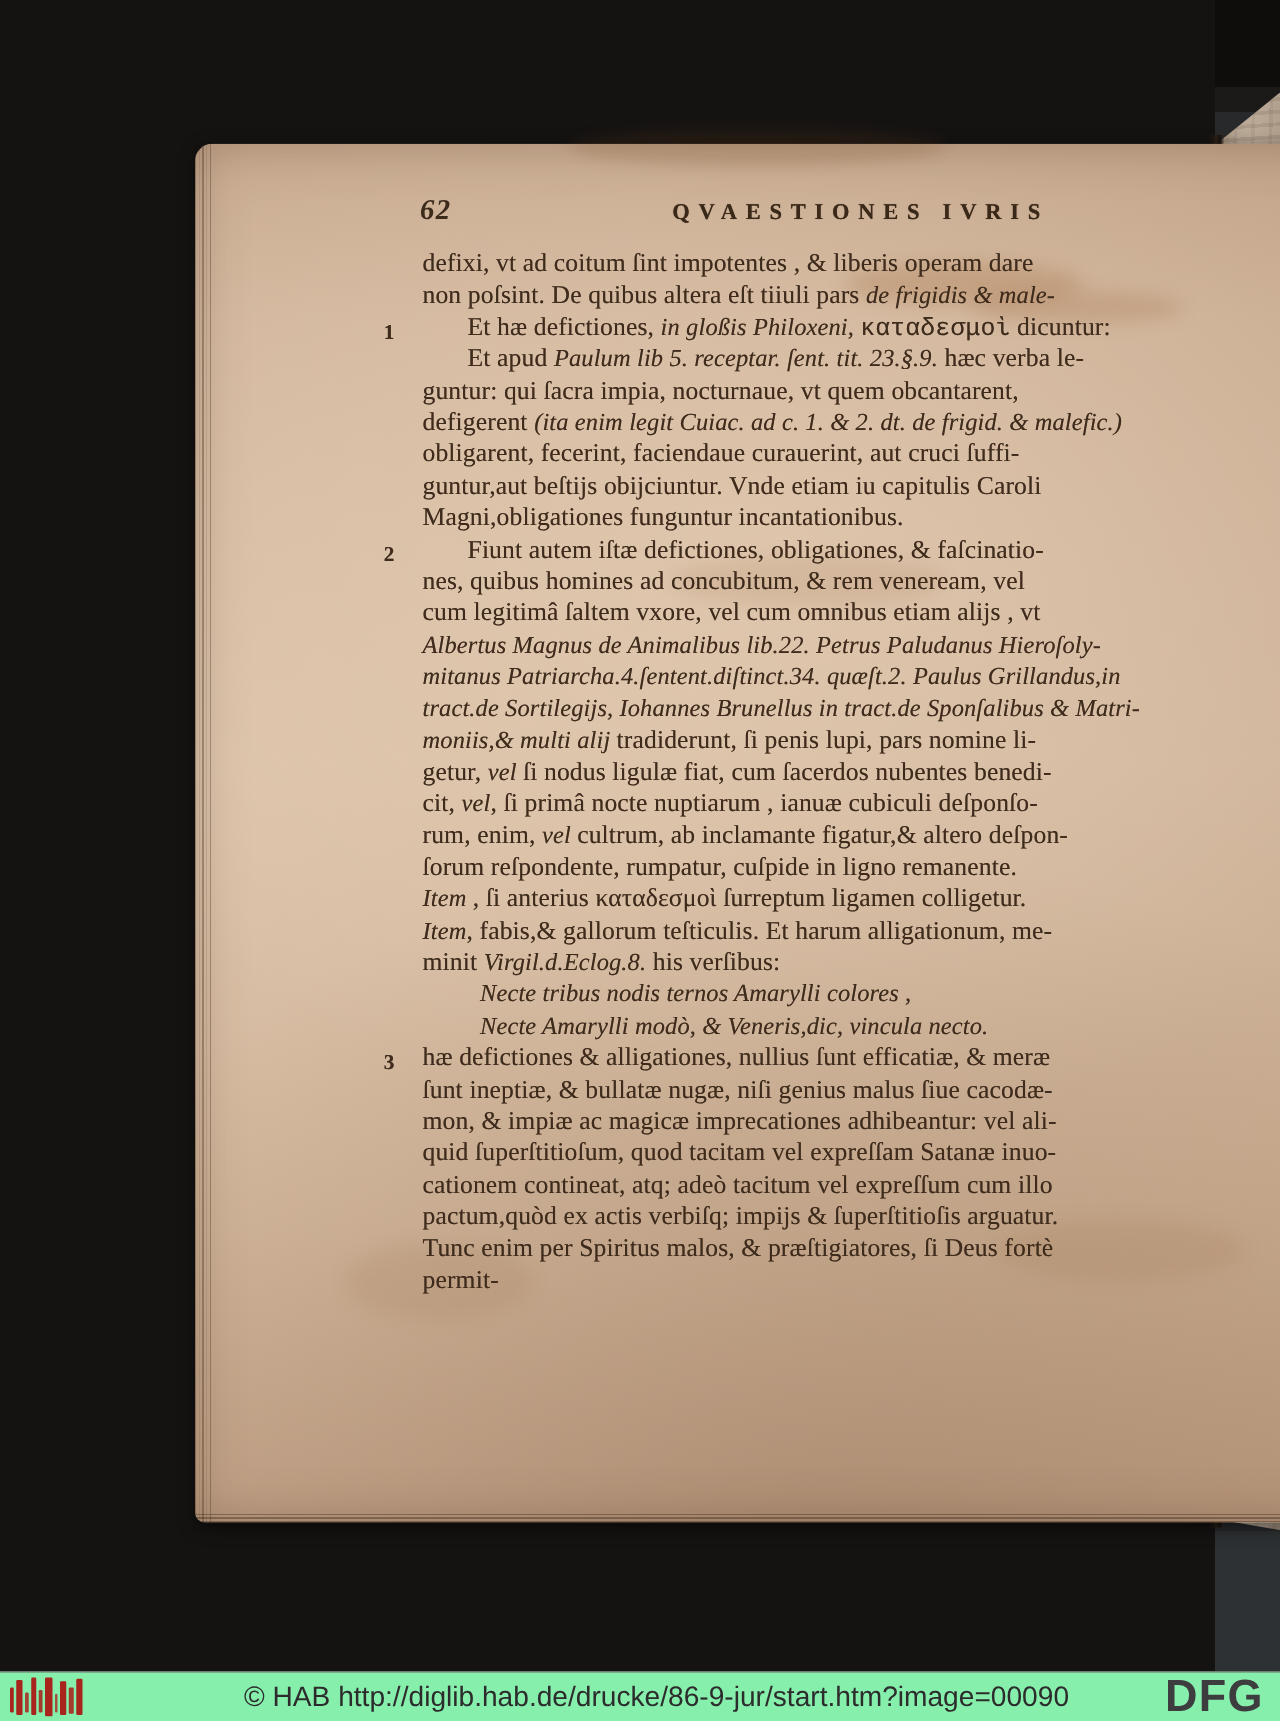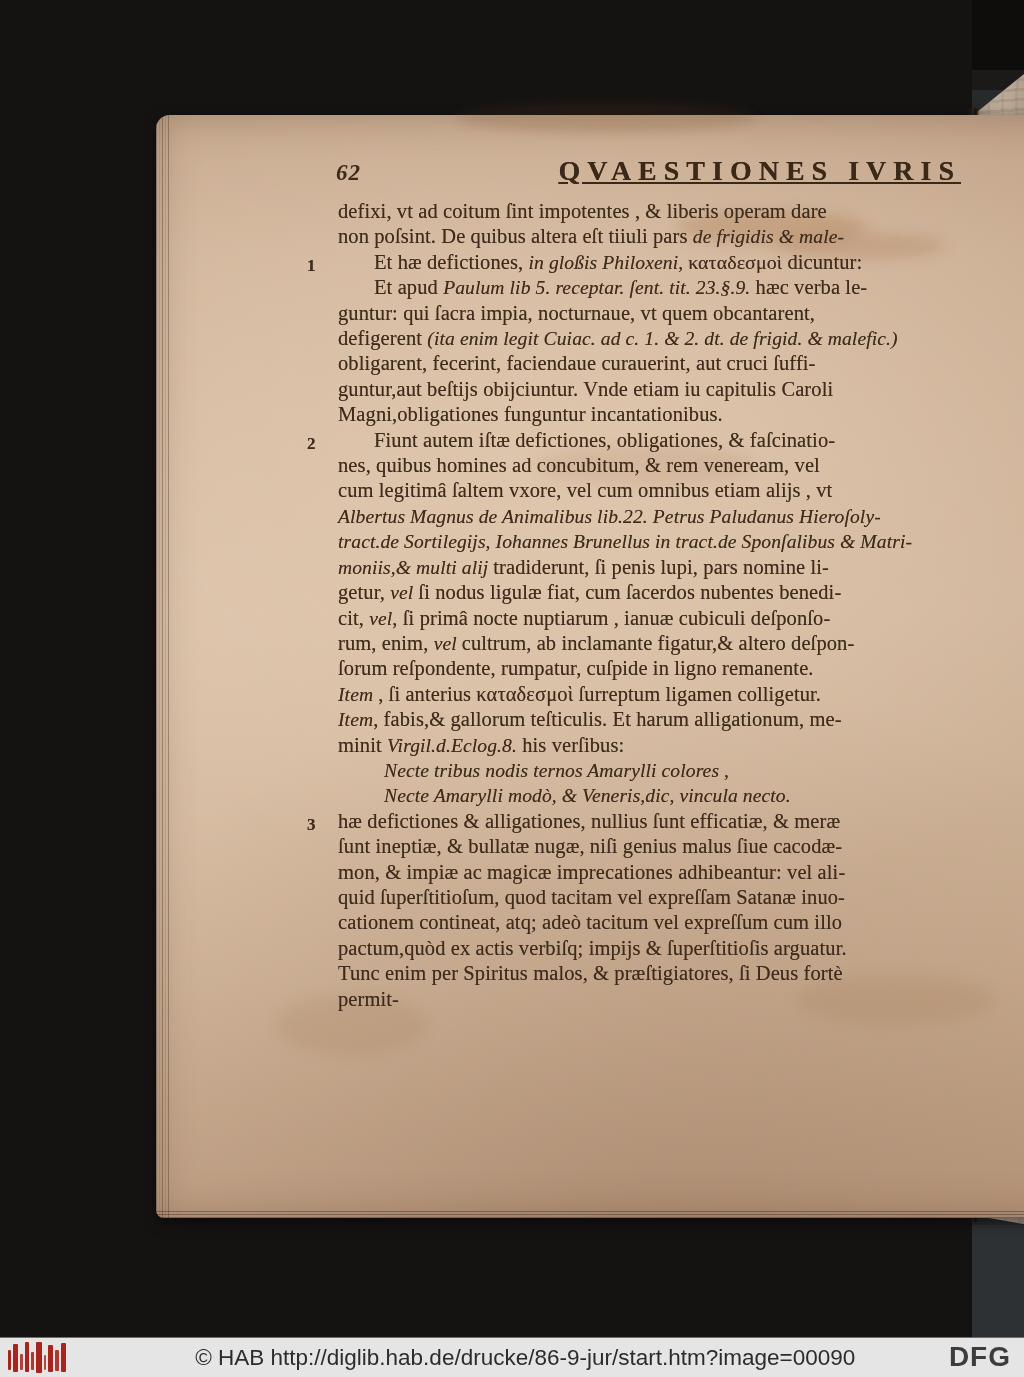--- a/index.html
+++ b/index.html
@@ -33,38 +33,38 @@
   .s1{left:520px;top:95px;width:190px;height:34px;background:rgba(156,96,47,.24);}
   .s2{left:620px;top:118px;width:170px;height:26px;background:rgba(150,92,44,.20);}
   .s3{left:380px;top:330px;width:220px;height:40px;background:rgba(148,94,48,.12);}
   .s4{left:120px;top:880px;width:150px;height:60px;background:rgba(140,90,46,.10);}
   .s5{left:640px;top:860px;width:200px;height:50px;background:rgba(150,96,50,.12);}
   .ghost{left:300px;top:-12px;width:300px;height:30px;background:rgba(120,70,34,.16);filter:blur(5px);}
   
   .header-row{position:absolute;left:180px;top:40px;width:625px;display:flex;align-items:baseline;
     color:#3c2a1b;}
   .pagenum{font-size:23px;font-weight:bold;font-style:italic;letter-spacing:1px;}
-  .running-title{flex:1;text-align:right;font-size:28px;font-weight:bold;letter-spacing:7px;
-    padding-left:55px;white-space:nowrap;color:#38261723;color:#3a2818;text-shadow:0 0 .6px rgba(58,40,24,.8);text-decoration:underline;}
+  .running-title{flex:1;text-align:center;font-size:18px;font-weight:bold;letter-spacing:7px;
+    padding-left:55px;white-space:nowrap;color:#38261723;color:#3a2818;text-shadow:0 0 .6px rgba(58,40,24,.8);}
   .text-block{position:absolute;left:182px;top:84px;width:624px;font-size:20.5px;line-height:25.4px;
     color:#3e2b1c;text-shadow:0 0 .5px rgba(62,43,27,.55);letter-spacing:.1px;}
   .line{position:relative;white-space:nowrap;}
   .line.para{text-indent:36px;}
   .line.verse{padding-left:46px;}
   .line.right{text-align:left;padding-right:4px;}
   .it{font-style:italic;font-size:.955em;}
-  .gr{font-size:.97em;}
+  .gr{font-size:.97em;font-family:Liberation Mono, monospace;}
   .margin-num{position:absolute;left:-31px;top:3px;font-size:17px;font-weight:bold;text-indent:0;}
   
-  .footer-bar{position:absolute;left:0;bottom:0;width:1024px;height:39px;background:#e5e5e5;
+  .footer-bar{position:absolute;left:0;bottom:0;width:1024px;height:39px;background:#86efac;
     border-top:1px solid #6d6d6b;}
   .copyright{position:absolute;left:50%;top:50%;transform:translate(-48%,-50%);
     font-family:"Liberation Sans","DejaVu Sans",sans-serif;font-size:22.5px;color:#2c2c2c;white-space:nowrap;}
   .dfg{position:absolute;right:13px;top:50%;transform:translateY(-52%);
-    font-family:"Liberation Sans","DejaVu Sans",sans-serif;font-weight:bold;font-size:28px;
+    font-family:"Liberation Sans","DejaVu Sans",sans-serif;font-weight:bold;font-size:36px;
     letter-spacing:1px;color:#3d3d3f;}
   .hab-logo{position:absolute;left:8px;top:3px;height:33px;width:60px;display:flex;align-items:center;}
   .hab-logo i{display:block;background:#a8251e;margin-right:2px;border-radius:1px;}
   .hab-logo i:nth-child(1){width:3px;height:20px;margin-top:4px;}
   .hab-logo i:nth-child(2){width:6px;height:28px;}
   .hab-logo i:nth-child(3){width:3px;height:16px;margin-top:8px;opacity:.85;}
   .hab-logo i:nth-child(4){width:5px;height:30px;margin-top:-2px;}
   .hab-logo i:nth-child(5){width:3px;height:18px;margin-top:6px;opacity:.9;}
   .hab-logo i:nth-child(6){width:6px;height:31px;}
   .hab-logo i:nth-child(7){width:3px;height:15px;margin-top:9px;opacity:.8;}
@@ -103,20 +103,21 @@
         <div class="line para"><span>Et apud </span><span class="it">Paulum lib 5. receptar. ſent. tit. 23.§.9.</span><span> hæc verba le-</span></div>
         <div class="line"><span>guntur: qui ſacra impia, nocturnaue, vt quem obcantarent,</span></div>
         <div class="line"><span>defigerent </span><span class="it">(ita enim legit Cuiac. ad c. 1. &amp; 2. dt. de frigid. &amp; malefic.)</span></div>
         <div class="line"><span>obligarent, fecerint, faciendaue curauerint, aut cruci ſuffi-</span></div>
         <div class="line"><span>guntur,aut beſtijs obijciuntur. Vnde etiam iu capitulis Caroli</span></div>
         <div class="line"><span>Magni,obligationes funguntur incantationibus.</span></div>
         <div class="line para"><span class="margin-num">2</span><span>Fiunt autem iſtæ defictiones, obligationes, &amp; faſcinatio-</span></div>
         <div class="line"><span>nes, quibus homines ad concubitum, &amp; rem veneream, vel</span></div>
         <div class="line"><span>cum legitimâ ſaltem vxore, vel cum omnibus etiam alijs , vt</span></div>
         <div class="line"><span class="it">Albertus Magnus de Animalibus lib.22. Petrus Paludanus Hieroſoly-</span></div>
+        <div class="line"><span class="it">mitanus Patriarcha.4.ſentent.diſtinct.34. quæſt.2. Paulus Grillandus,in</span></div>
         <div class="line"><span class="it">tract.de Sortilegijs, Iohannes Brunellus in tract.de Sponſalibus &amp; Matri-</span></div>
         <div class="line"><span class="it">moniis,&amp; multi alij </span><span>tradiderunt, ſi penis lupi, pars nomine li-</span></div>
         <div class="line"><span>getur, </span><span class="it">vel </span><span>ſi nodus ligulæ fiat, cum ſacerdos nubentes benedi-</span></div>
         <div class="line"><span>cit, </span><span class="it">vel</span><span>, ſi primâ nocte nuptiarum , ianuæ cubiculi deſponſo-</span></div>
         <div class="line"><span>rum, enim, </span><span class="it">vel </span><span>cultrum, ab inclamante figatur,&amp; altero deſpon-</span></div>
         <div class="line"><span>ſorum reſpondente, rumpatur, cuſpide in ligno remanente.</span></div>
         <div class="line"><span class="it">Item </span><span>, ſi anterius καταδεσμοὶ ſurreptum ligamen colligetur.</span></div>
         <div class="line"><span class="it">Item</span><span>, fabis,&amp; gallorum teſticulis. Et harum alligationum, me-</span></div>
         <div class="line"><span>minit </span><span class="it">Virgil.d.Eclog.8.</span><span> his verſibus:</span></div>
         <div class="line verse"><span class="it">Necte tribus nodis ternos Amarylli colores ,</span></div>

